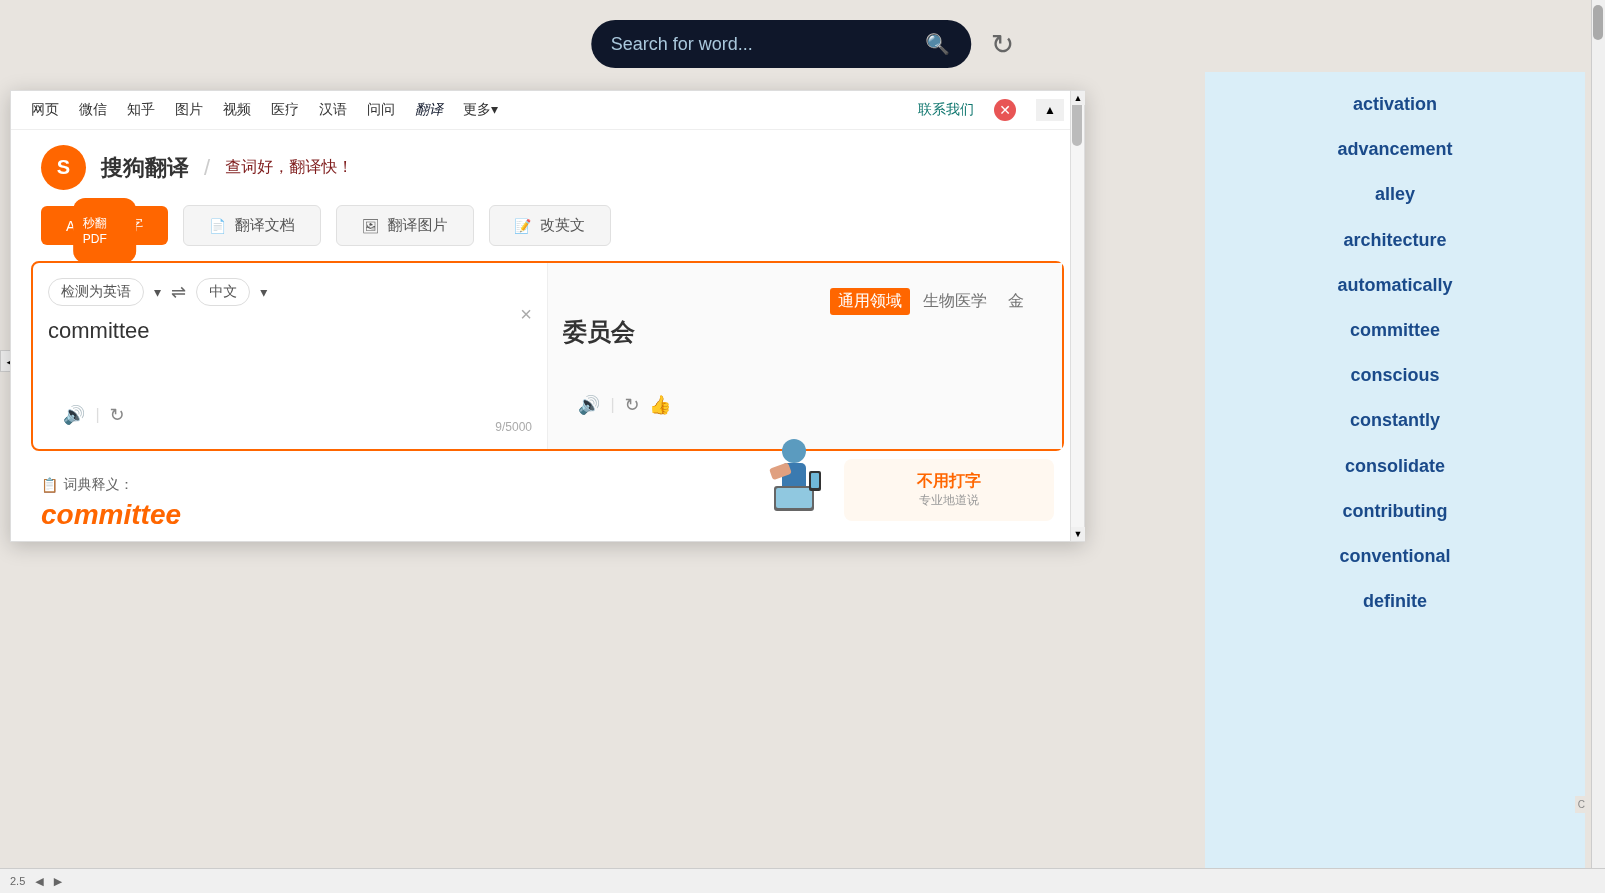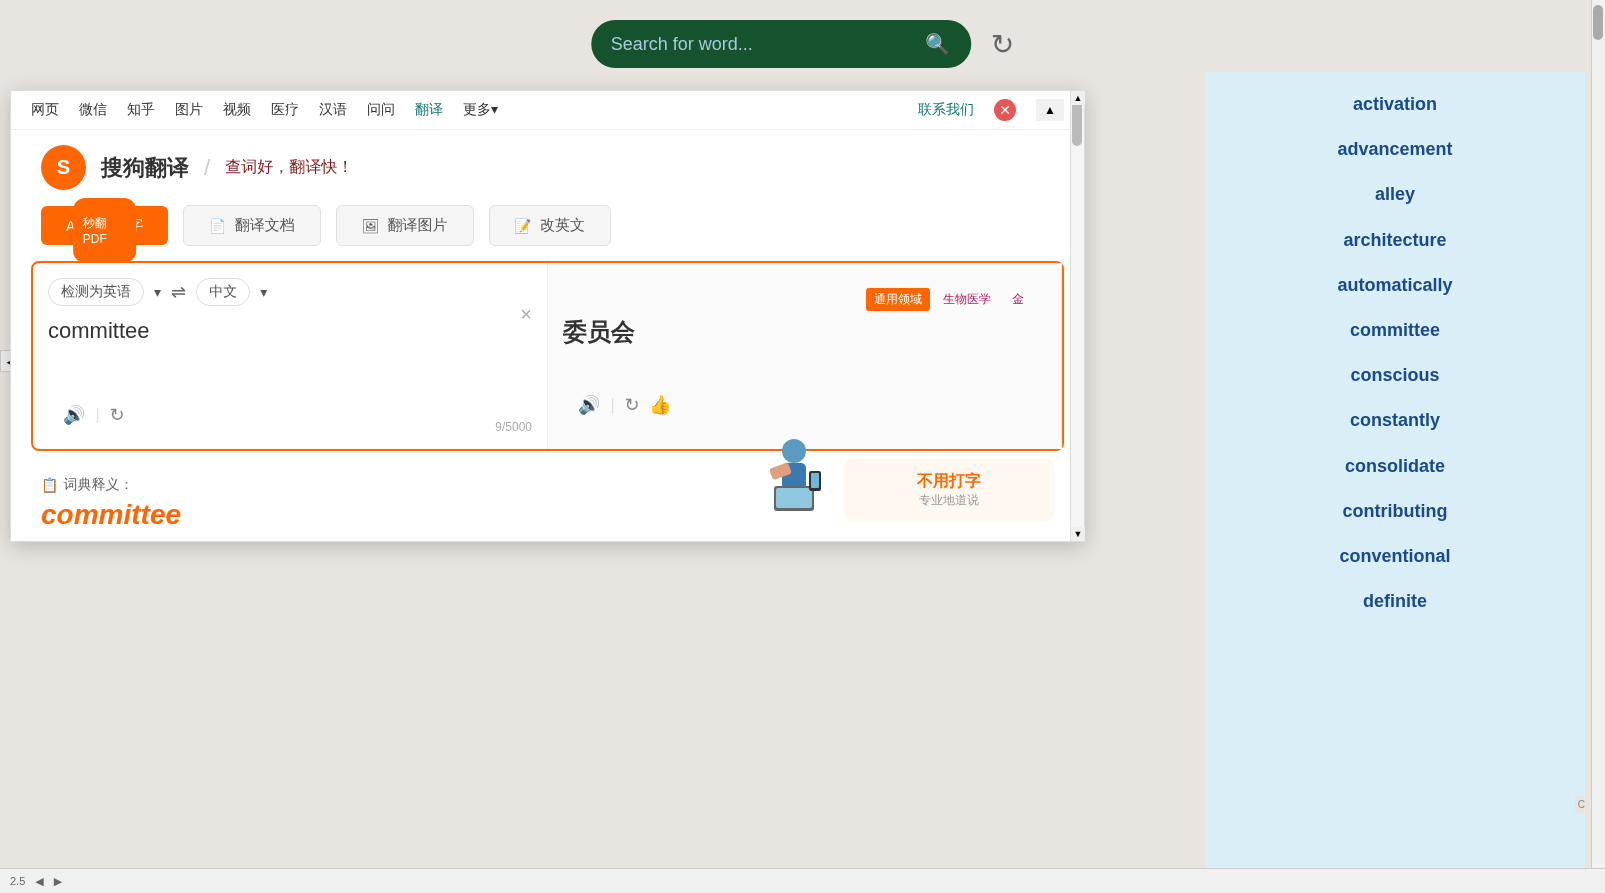--- a/index.html
+++ b/index.html
@@ -23,21 +23,21 @@
     .top-search-bar {
       position: absolute;
       top: 20px;
       left: 50%;
       transform: translateX(-50%);
       display: flex;
       align-items: center;
       gap: 20px;
     }
     .search-input-container {
-      background: #14532d;
+      background: #0f172a;
       border-radius: 30px;
       display: flex;
       align-items: center;
       padding: 12px 20px;
       width: 380px;
     }
     .search-input {
       background: transparent;
       border: none;
       outline: none;
@@ -131,21 +131,21 @@
       align-items: center;
       gap: 20px;
       font-size: 14px;
       color: #333;
     }
     .nav-item {
       cursor: pointer;
       color: #333;
       text-decoration: none;
     }
-    .nav-item.active { color: #0f766e; }
+    .nav-item.active { color: #0f172a; font-style: italic; }
     .nav-contact {
       margin-left: auto;
       color: #0f766e;
       cursor: pointer;
     }
     .close-btn {
       background: #e85555;
       color: white;
       border: none;
       border-radius: 50%;
@@ -317,30 +317,30 @@
 
     .result-text {
       font-size: 24px;
       color: #333;
       font-weight: bold;
       margin-bottom: 10px;
     }
     .domain-tabs {
       display: flex;
       gap: 5px;
-      font-size: 12px;
+      font-size: 16px;
       position: absolute;
       top: 10px;
       right: 15px;
     }
     .domain-tag {
       padding: 3px 8px;
       border-radius: 3px;
       cursor: pointer;
-      color: #be185d;
+      color: #737373;
     }
     .domain-tag.active { background: #ff6600; color: white; }
 
     
     .bottom-toolbar {
       display: flex;
       align-items: center;
       gap: 10px;
       padding: 8px 15px;
     }

